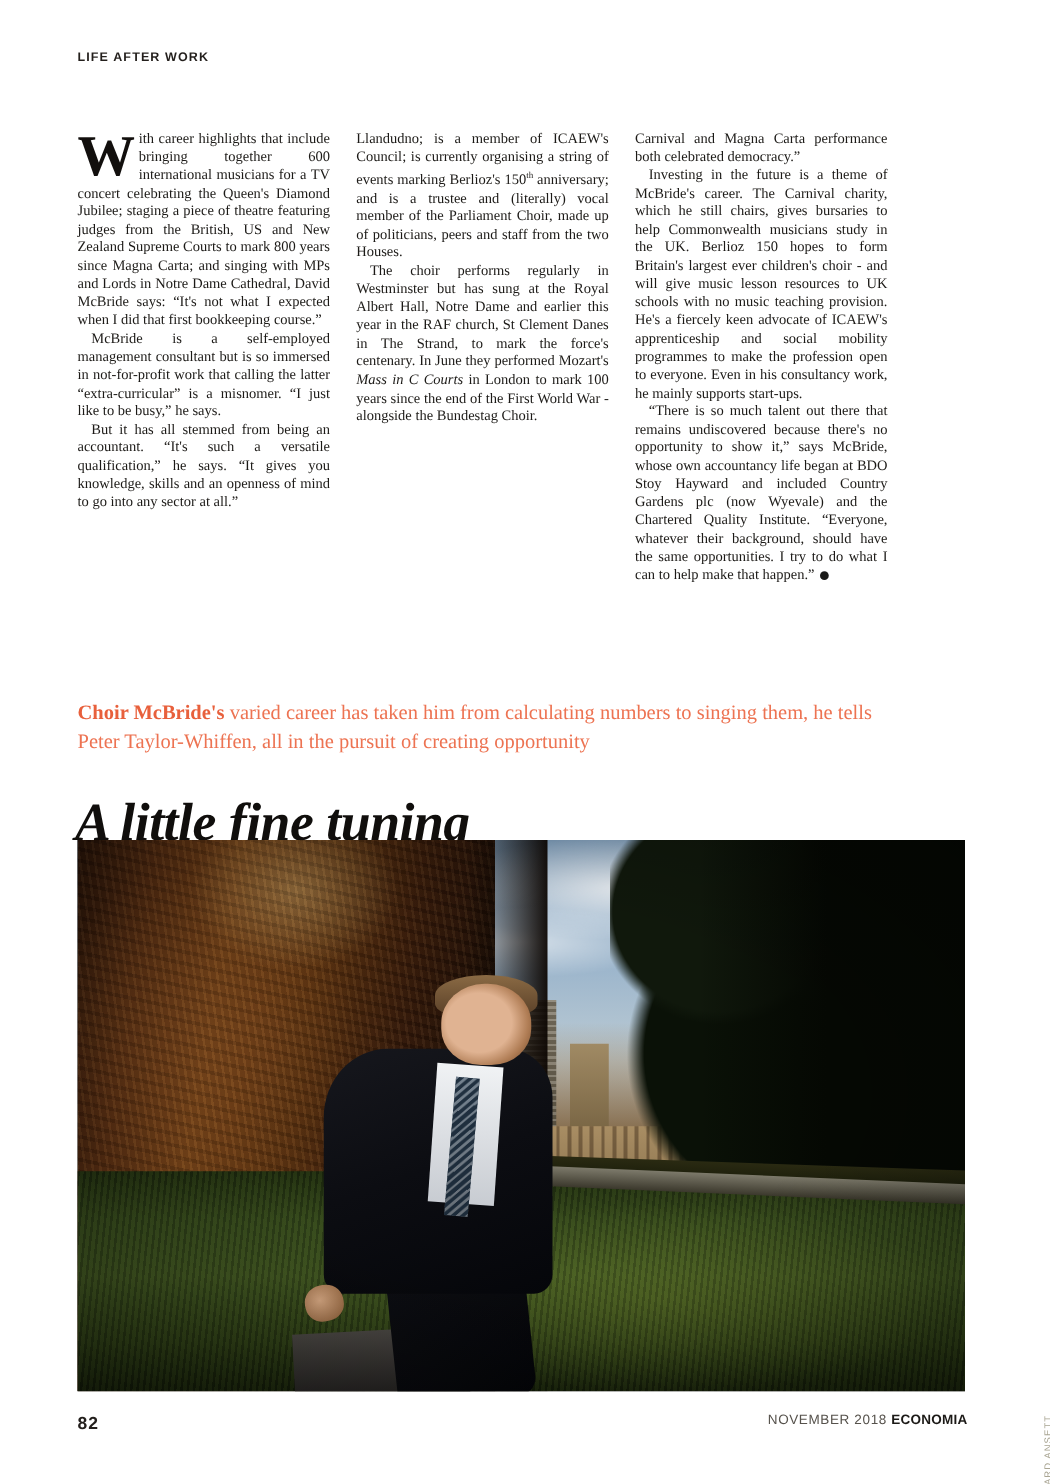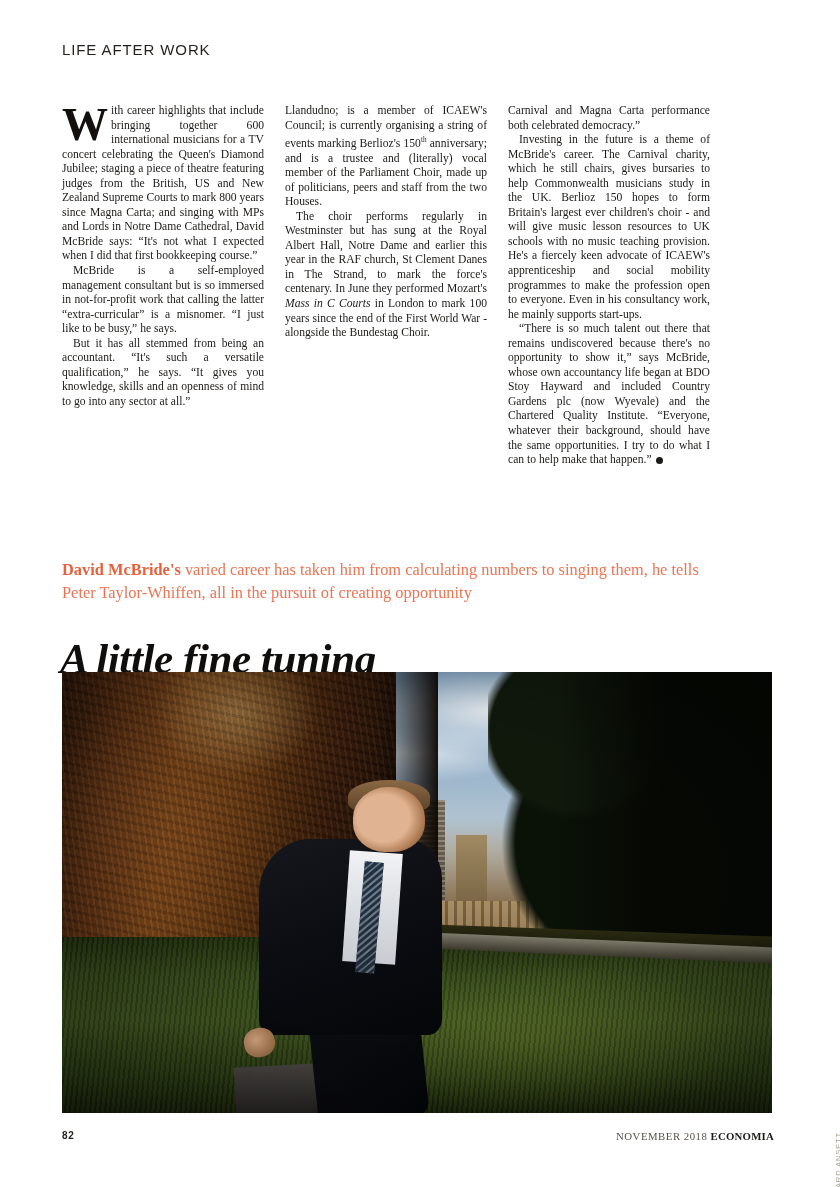--- a/index.html
+++ b/index.html
@@ -9,22 +9,22 @@
     position:relative;
     font-family:"Liberation Serif", serif;
     color:#1a1a18;
     overflow:hidden;
   }
 
   
   .running-head {
     position:absolute; left:62px; top:41px;
     font-family:"Liberation Sans", sans-serif;
-    font-weight:normal;
-    font-size:15px;
+    font-weight:bold;
+    font-size:10px;
     letter-spacing:0.9px;
     color:#231f1c;
   }
 
   
   .columns {
     position:absolute;
     left:62px; top:104px;
     width:648px;
     display:flex;
@@ -257,27 +257,27 @@
     font-size:7.6px;
     letter-spacing:0.85px;
     color:#a9a593;
   }
 
   
   .folio {
     position:absolute; left:62px; top:1130px;
     font-family:"Liberation Sans", sans-serif;
     font-weight:bold;
-    font-size:10px;
+    font-size:14px;
     letter-spacing:0.8px;
     color:#231f1c;
   }
   .footer-right {
     position:absolute; right:66px; top:1130px;
-    font-family:Liberation Serif, serif;
+    font-family:Liberation Sans, sans-serif;
     font-size:10.8px;
     letter-spacing:0.5px;
     color:#56524c;
     white-space:nowrap;
   }
   .footer-right b {
     font-weight:bold;
     color:#1c1a17;
     letter-spacing:0.2px;
   }
@@ -301,21 +301,21 @@
   </div>
 
   <div class="col">
     <p class="noindent">Carnival and Magna Carta performance both celebrated democracy.”</p>
     <p>Investing in the future is a theme of McBride's career. The Carnival charity, which he still chairs, gives bursaries to help Commonwealth musicians study in the UK. Berlioz 150 hopes to form Britain's largest ever children's choir - and will give music lesson resources to UK schools with no music teaching provision. He's a fiercely keen advocate of ICAEW's apprenticeship and social mobility programmes to make the profession open to everyone. Even in his consultancy work, he mainly supports start-ups.</p>
     <p><span>“There is so much talent out there that remains undiscovered because there's no opportunity to show it,” says McBride, whose own accountancy life began at BDO Stoy Hayward and included Country Gardens plc (now Wyevale) and the Chartered Quality Institute. “Everyone, whatever their background, should have the same opportunities. I try to do what I can to help make that happen.”</span><span class="endmark"></span></p>
   </div>
 
 </div>
 
-<div class="standfirst"><b>David McBride's</b><span> varied career has taken him from calculating numbers to singing them, he tells Peter Taylor-Whiffen, all in the pursuit of creating opportunity</span></div>
+<div class="standfirst"><b>Choir McBride's</b><span> varied career has taken him from calculating numbers to singing them, he tells Peter Taylor-Whiffen, all in the pursuit of creating opportunity</span></div>
 
 <h1 class="headline">A little fine tuning</h1>
 
 <figure class="photo" aria-label="David McBride seated on a stone bench beside a rusted steel sculpture, with the Houses of Parliament and a scaffolded Elizabeth Tower behind">
   <div class="photo-inner">
     <div class="sky"></div>
     <div class="parliament"></div>
     <div class="tower big"></div>
     <div class="tower scaffold"></div>
     <div class="victoria"></div>

